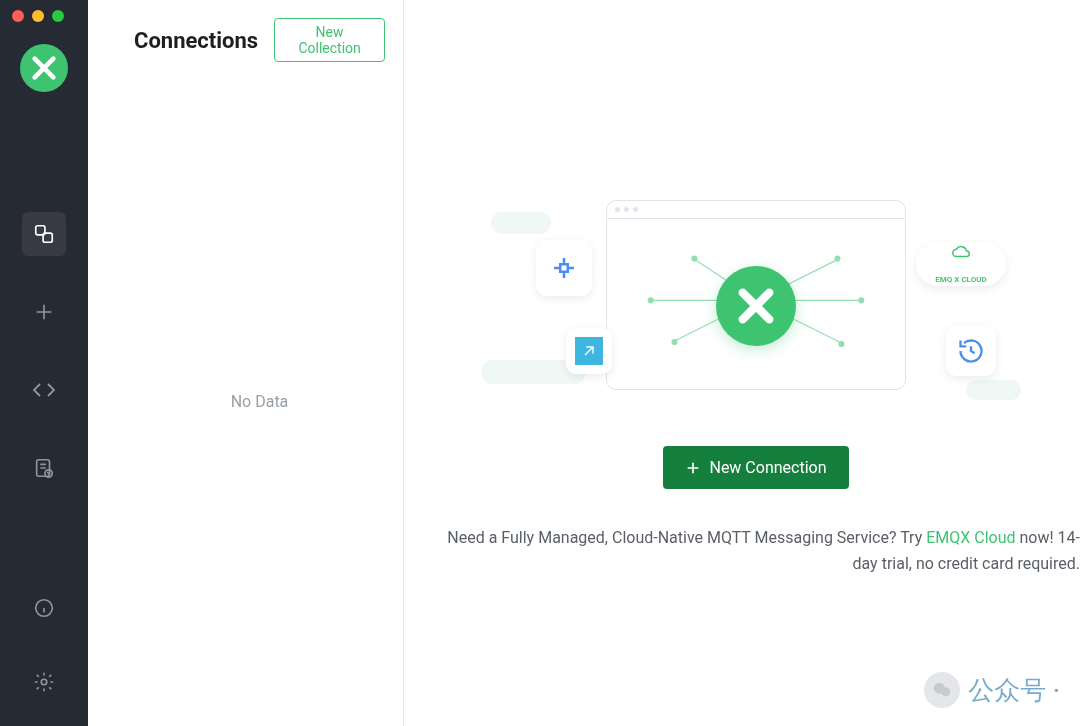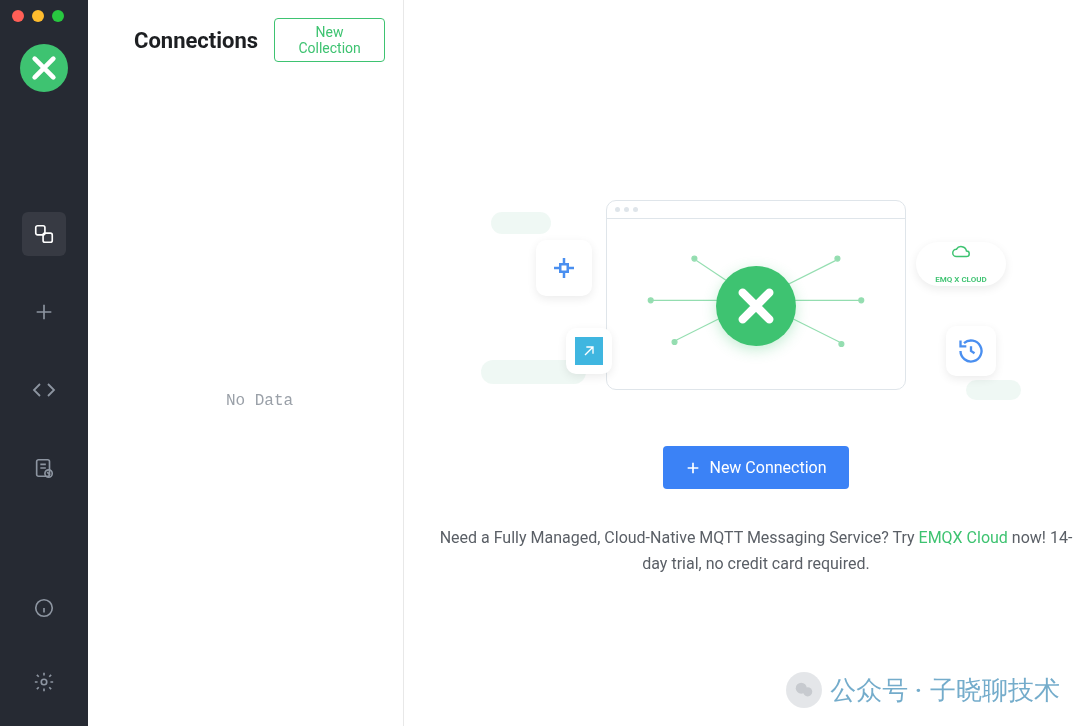--- a/index.html
+++ b/index.html
@@ -16,42 +16,42 @@
     .nav-items { display: flex; flex-direction: column; align-items: center; gap: 34px; margin-top: 120px; }
     .nav-item { width: 44px; height: 44px; display: flex; align-items: center; justify-content: center; color: #8d95a1; cursor: pointer; border-radius: 6px; }
     .nav-item.active { background: rgba(255,255,255,0.08); color: #fff; }
     .nav-bottom { margin-top: auto; display:flex; flex-direction:column; align-items:center; gap:30px; margin-bottom:22px; }
 
     .sidebar { width: 288px; border-right: 1px solid #e8e8e8; display: flex; flex-direction: column; }
     .sidebar-header { display: flex; align-items: center; justify-content: space-between; padding: 18px 18px 14px 18px; }
     .sidebar-title { font-size: 22px; font-weight: 700; color: #1d1f22; }
     .new-collection-btn { border: 1px solid #3ec371; color: #3ec371; background: #fff; padding: 5px 10px; border-radius: 4px; font-size: 14px; cursor: pointer; margin-left: 16px; }
     .sidebar-body { flex: 1; display: flex; align-items: center; justify-content: center; }
-    .no-data { color: #9aa0a8; font-size: 16px; font-family: Liberation Mono, monospace; }
+    .no-data { color: #9aa0a8; font-size: 16px; }
 
     .main { flex: 1; position: relative; display:flex; flex-direction:column; align-items:center; }
     .illustration { margin-top: 200px; position: relative; width: 420px; height: 210px; }
     .browser-frame { position:absolute; left:60px; top:0; width:300px; height:190px; border:1px solid #dfe5ea; border-radius:10px; background:#fff; }
     .browser-top { height:18px; border-bottom:1px solid #dfe5ea; border-radius:10px 10px 0 0; display:flex; align-items:center; gap:4px; padding-left:8px; }
     .bdot { width:5px; height:5px; border-radius:50%; background:#dfe5ea; }
     .center-logo { position:absolute; left:170px; top:66px; width:80px; height:80px; border-radius:50%; background:#3ec371; display:flex; align-items:center; justify-content:center; box-shadow:0 4px 14px rgba(62,195,113,0.3); }
     .card { position:absolute; background:#fff; border-radius:10px; box-shadow:0 3px 10px rgba(0,0,0,0.08); display:flex; align-items:center; justify-content:center; }
     .card1 { left:-10px; top:40px; width:56px; height:56px; }
     .card2 { left:20px; top:128px; width:46px; height:46px; }
     .card3 { right:-30px; top:126px; width:50px; height:50px; }
     .pill-card { position:absolute; right:-40px; top:42px; width:90px; height:44px; background:#fff; border-radius:22px; box-shadow:0 3px 10px rgba(0,0,0,0.08); display:flex; flex-direction:column; align-items:center; justify-content:center; }
     .pill-text { font-size:8px; color:#3ec371; font-weight:600; margin-top:16px; }
     .cloud { position:absolute; border-radius:50px; background:#e5f4ec; opacity:0.6; }
     .cloud.c1 { left:-55px; top:12px; width:60px; height:22px; }
     .cloud.c2 { left:-65px; top:160px; width:105px; height:24px; }
     .cloud.c3 { right:-55px; top:180px; width:55px; height:20px; }
     .circuits { position:absolute; inset:0; }
 
-    .new-connection-btn { margin-top: 36px; background:#3b82f6; color:#fff; border:none; border-radius:4px; padding:12px 22px; font-size:16px; display:flex; align-items:center; gap:8px; cursor:pointer;justify-content:center; }
-    .promo { margin-top:36px; text-align:center; color:#5a5f66; font-size:16px; line-height:1.6; max-width:700px; }
+    .new-connection-btn { margin-top: 36px; background:#15803d; color:#fff; border:none; border-radius:4px; padding:12px 22px; font-size:16px; display:flex; align-items:center; gap:8px; cursor:pointer;justify-content:center; }
+    .promo { margin-top:36px; text-align:right; color:#5a5f66; font-size:16px; line-height:1.6; max-width:700px; }
     .promo-link { color:#3ec371; cursor:pointer; }
     .watermark { position:absolute; right:20px; bottom:18px; color:#0369a1; font-size:26px; font-weight:500; display:flex; align-items:flex-end; gap:8px; opacity:0.55; }
     .wm-icon { width:36px; height:36px; border-radius:50%; background:#cfd3d8; display:flex; align-items:center; justify-content:center; }
   </style>
 </head>
 <body>
 
 <div class="app">
   <div class="titlebar-controls">
     <div class="titlebar-dot dot-red"></div>
@@ -188,15 +188,14 @@
   </main>
 
   <div class="watermark">
     <div class="wm-icon">
       <svg width="22" height="22" viewBox="0 0 24 24" fill="#9aa0a8">
           <circle cx="9" cy="10" r="6"></circle>
           <circle cx="16" cy="14" r="5"></circle>
         </svg>
     </div>
     <span>公众号 · </span>
-    <span>子晓聊技术</span>
   </div>
 </div>
 
 </body></html>

